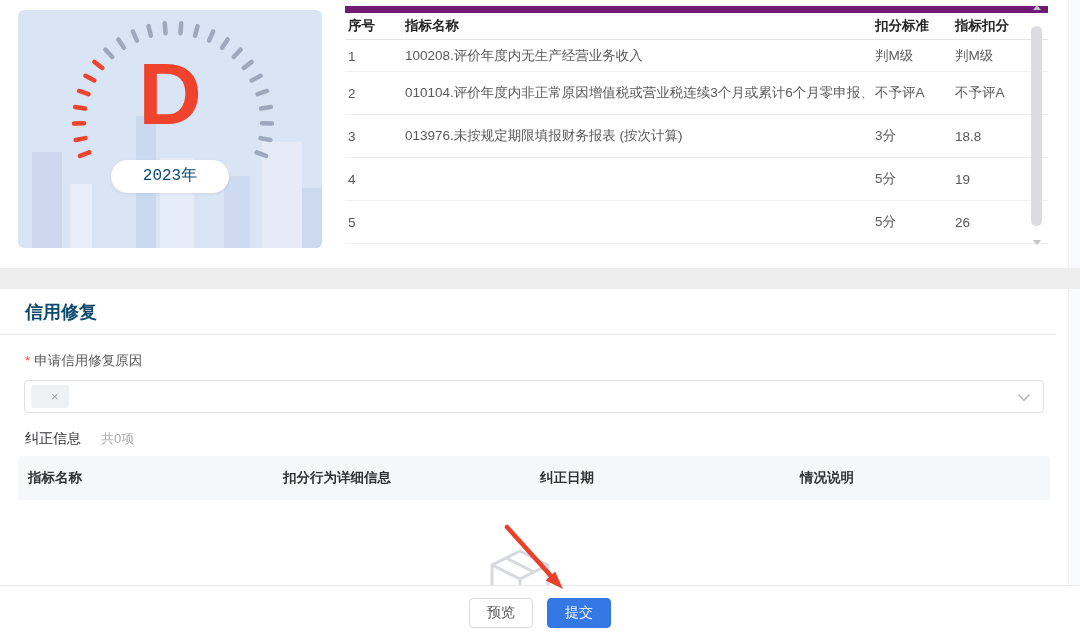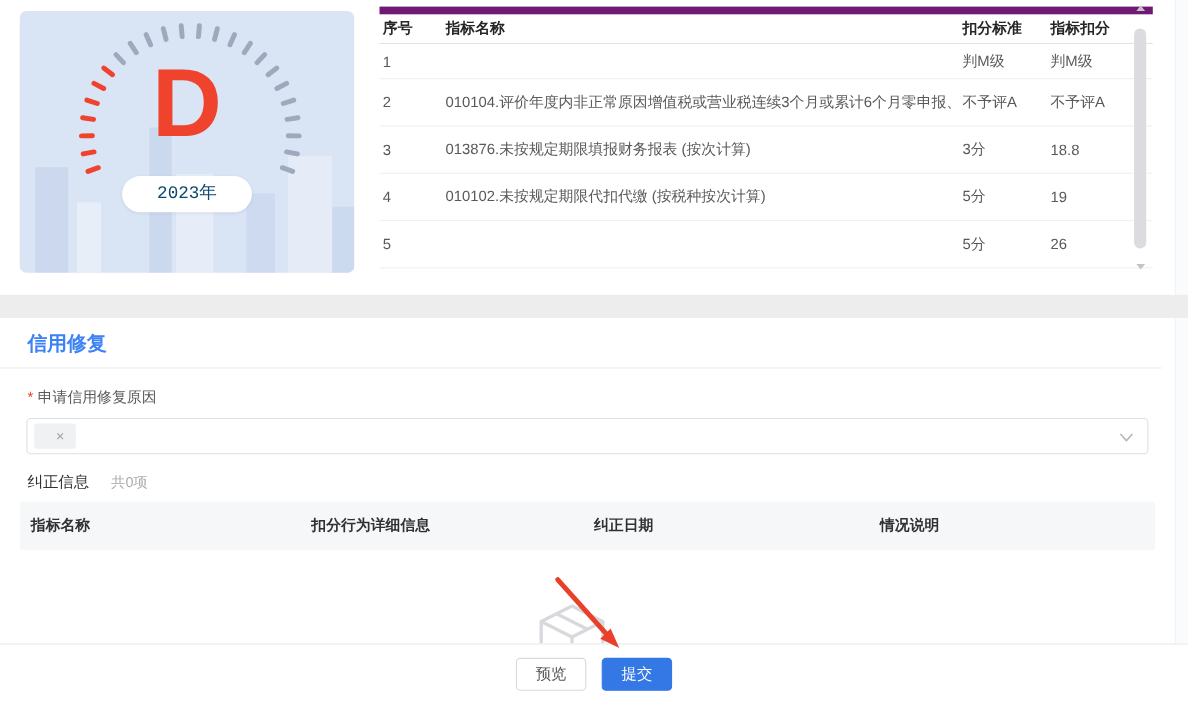--- a/index.html
+++ b/index.html
@@ -52,21 +52,21 @@
   .tbl-scrollbar{position:absolute;left:1030px;top:2px;width:14px;height:246px;}
   .sb-up,.sb-down{position:absolute;left:3px;width:0;height:0;border-left:4px solid transparent;border-right:4px solid transparent;}
   .sb-up{top:3px;border-bottom:5px solid #c2c4c8;}
   .sb-down{bottom:3px;border-top:5px solid #c2c4c8;}
   .sb-thumb{position:absolute;left:1px;top:24px;width:11px;height:200px;background:#dcdce0;border-radius:6px;}
 
   
   .band-divider{position:absolute;left:0;top:268px;width:1080px;height:21px;background:var(--band-gray);}
 
   
-  .repair-title{position:absolute;left:25px;top:300px;font-size:18px;font-weight:bold;color:#3b82f6;}
+  .repair-title{position:absolute;left:25px;top:300px;font-size:18px;font-weight:bold;color:#0c4a6e;}
   .repair-divider{position:absolute;left:0;top:334px;width:1056px;height:1px;background:#ececec;}
   .reason-label{position:absolute;left:25px;top:352px;font-size:13.5px;color:#5a5a5a;}
   .req-star{color:var(--accent-red);margin-right:4px;}
   .reason-select{position:absolute;left:24px;top:380px;width:1020px;height:33px;background:#fff;border:1px solid #dcdfe6;border-radius:4px;
     display:flex;align-items:center;padding:0 34px 0 6px;}
   .reason-tag{display:inline-flex;align-items:center;height:23px;background:#f0f1f2;border-radius:3px;padding:0 10px;font-size:12.5px;color:#5f6266;white-space:nowrap;}
   .tag-close{margin-left:10px;color:#9da1a8;font-size:13px;cursor:pointer;line-height:1;}
   .select-chevron{position:absolute;right:13px;top:13px;}
 
   .correction-row{position:absolute;left:25px;top:430px;font-size:14px;}
@@ -140,41 +140,41 @@
   <div class="st-header">
     <span class="c-no">序号</span>
     <span class="c-name">指标名称</span>
     <span class="c-standard">扣分标准</span>
     <span class="c-deduction">指标扣分</span>
   </div>
   <div class="st-body">
 
       <div class="st-row">
         <span class="c-no">1</span>
+        <span class="c-name">100208.评价年度内无生产经营业务收入</span>
         <span class="c-standard">判M级</span>
         <span class="c-deduction">判M级</span>
       </div>
 
       <div class="st-row">
         <span class="c-no">2</span>
         <span class="c-name">010104.评价年度内非正常原因增值税或营业税连续3个月或累计6个月零申报、...</span>
         <span class="c-standard">不予评A</span>
         <span class="c-deduction">不予评A</span>
       </div>
 
       <div class="st-row">
         <span class="c-no">3</span>
-        <span class="c-name">013876.未按规定期限填报财务报表 (按次计算)</span>
+        <span class="c-name">013976.未按规定期限填报财务报表 (按次计算)</span>
         <span class="c-standard">3分</span>
         <span class="c-deduction">18.8</span>
       </div>
 
       <div class="st-row">
         <span class="c-no">4</span>
-        <span class="c-name">010102.未按规定期限代扣代缴 (按税种按次计算)</span>
         <span class="c-standard">5分</span>
         <span class="c-deduction">19</span>
       </div>
 
       <div class="st-row">
         <span class="c-no">5</span>
         <span class="c-standard">5分</span>
         <span class="c-deduction">26</span>
       </div>
 

